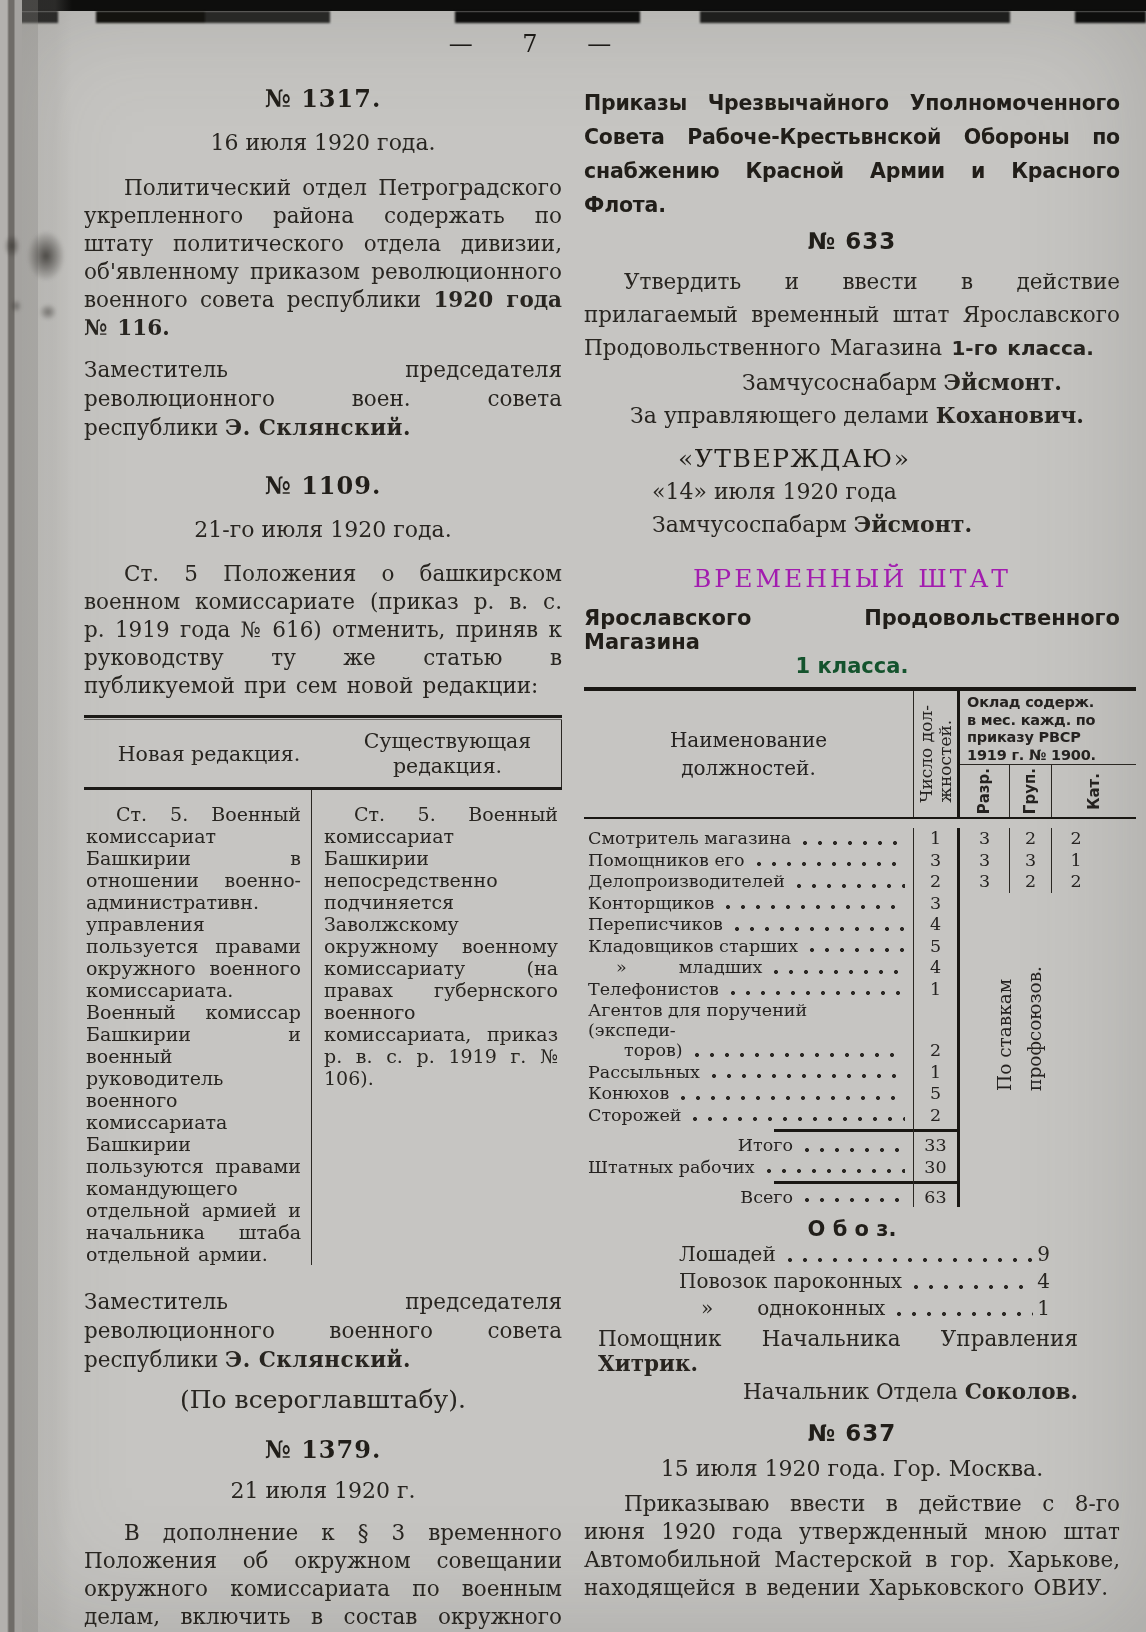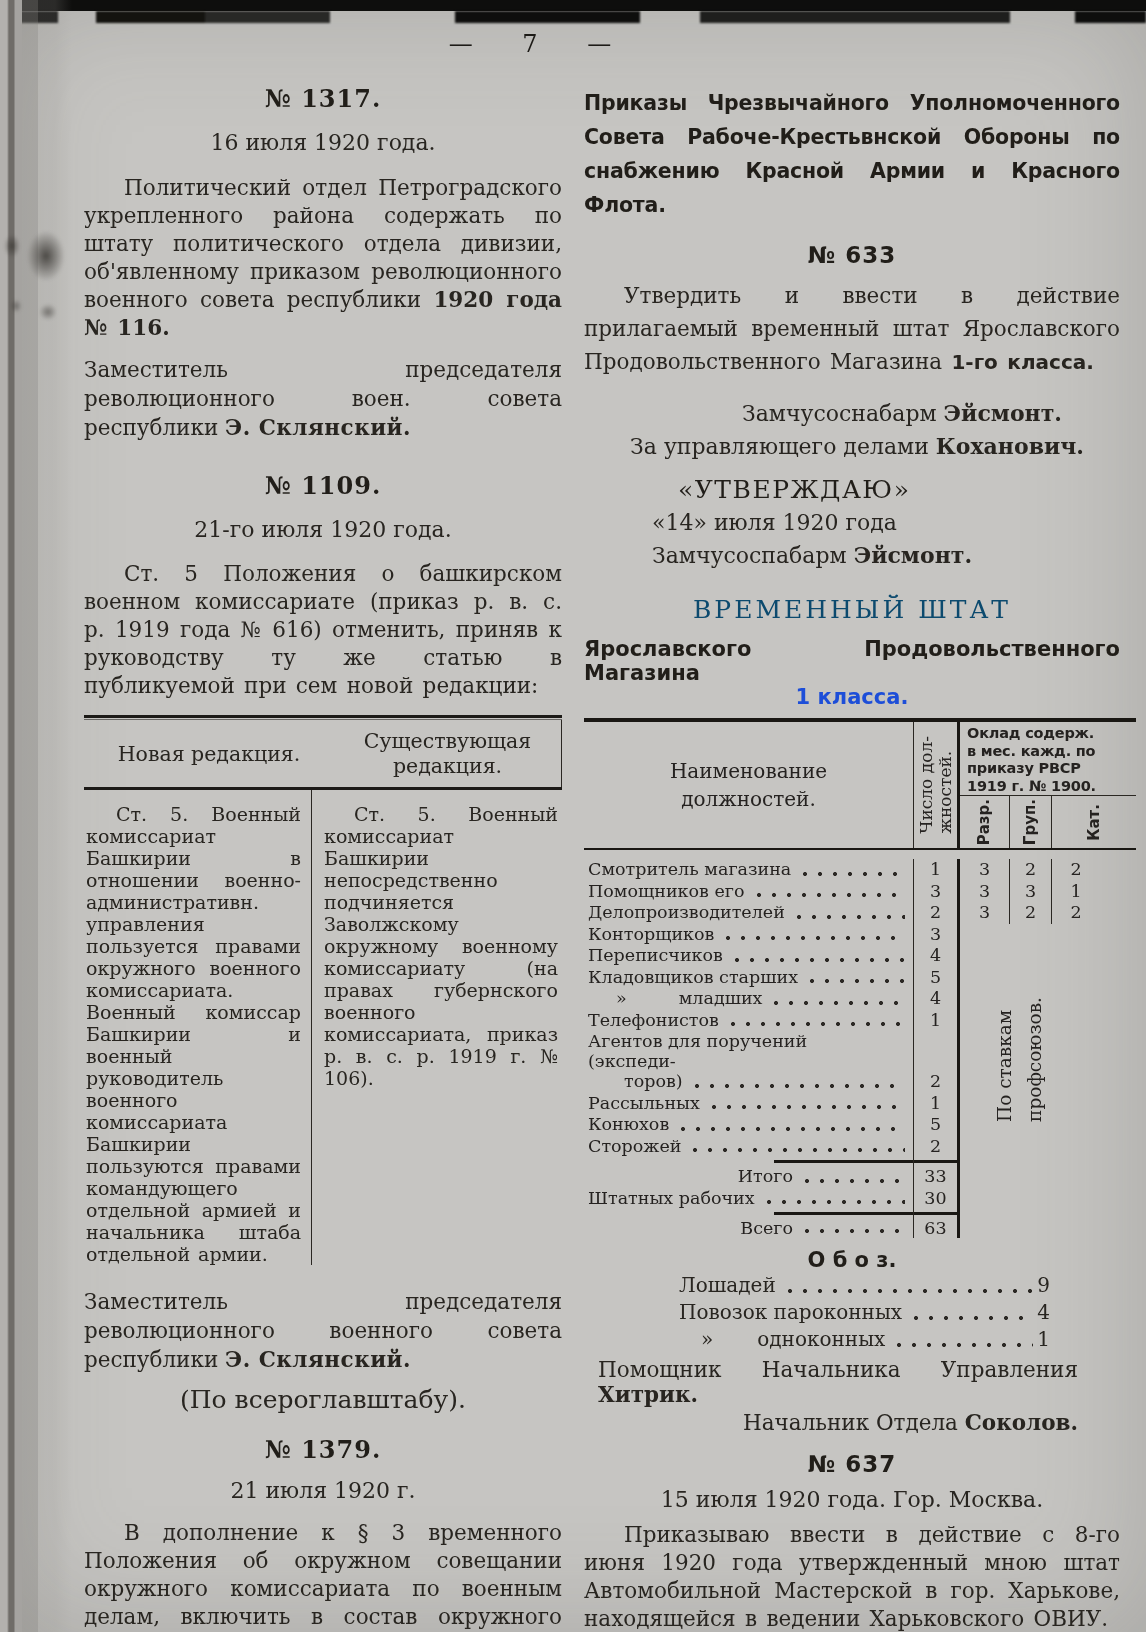--- a/index.html
+++ b/index.html
@@ -51,24 +51,24 @@
   .cmp-body{display:flex;align-items:stretch;}
   .cmp-c{font-size:19px;line-height:22px;text-align:justify;text-indent:30px;padding-top:13px;word-spacing:2px;}
   .cmp-c1{width:228px;border-right:1.5px solid #2a2722;padding-right:10px;padding-left:2px;}
   .cmp-c2{width:250px;padding-left:12px;padding-right:4px;}
   
   .rc-heading{margin:0;font-family:"DejaVu Sans",sans-serif;font-weight:bold;font-size:20.5px;
      line-height:34px;text-align:justify;letter-spacing:-.2px;color:#211e19;word-spacing:1px;}
   .sig-right{margin:0;font-size:22px;text-align:right;}
   .approve{font-size:22px;line-height:33px;margin-left:68px;}
   .approve-title{font-size:25px;letter-spacing:1.5px;margin-left:26px;color:#211e19;}
-  .staff-title{margin:0;text-align:center;font-size:25px;font-weight:normal;letter-spacing:3px;color:#0c4a6e;}
+  .staff-title{margin:0;text-align:center;font-size:25px;font-weight:normal;letter-spacing:3px;color:#a21caf;}
   .staff-sub{font-family:"DejaVu Sans",sans-serif;font-weight:bold;font-size:21px;
      text-align:justify;text-align-last:justify;color:#211e19;}
-  .staff-sub2{font-family:"DejaVu Sans",sans-serif;font-weight:bold;font-size:21px;text-align:center;color:#1d4ed8;}
+  .staff-sub2{font-family:"DejaVu Sans",sans-serif;font-weight:bold;font-size:21px;text-align:center;color:#14532d;}
   
   .st{position:relative;width:552px;margin-top:9px;font-size:17.5px;color:#252220;}
   .st-toprule{height:4px;background:#191713;margin-bottom:0;}
   .st-head{display:flex;height:128px;border-bottom:2.5px solid #191713;}
   .st-name-h{width:330px;border-right:1.5px solid #2a2722;display:flex;align-items:center;justify-content:center;
      text-align:center;font-size:20px;line-height:28px;white-space:pre-line;}
   .st-count-h{width:46px;border-right:3px solid #191713;display:flex;align-items:center;justify-content:center;}
   .st-pay{flex:1;display:flex;flex-direction:column;}
   .st-pay-h{height:74px;border-bottom:1.5px solid #2a2722;font-family:"DejaVu Sans",sans-serif;
      font-weight:bold;font-size:14.5px;line-height:17.5px;white-space:pre-line;padding:3px 0 0 7px;letter-spacing:-.2px;}
@@ -147,23 +147,23 @@
     <div class="via" style="margin-top:11px">(По всероглавштабу).</div>
 
     <h2 class="order-no" style="margin-top:21px">№ 1379.</h2>
     <div class="date" style="margin-top:14px">21 июля 1920 г.</div>
     <p class="jpara" style="margin-top:16px">В дополнение к § 3 временного Положения об окружном совещании окружного комиссариата по военным делам, включить в состав окружного совещания Петроградского военного округа одного представителя от Наркомфина (приказ Наркомвоен 1918 г. № 534 и р. в. с. р. 1919 года № 875).</p>
 
   </div>
 
   <div class="col col-right">
     <p class="rc-heading" style="margin-top:86px">Приказы Чрезвычайного Уполномоченного Совета Рабоче-Крестьвнской Обороны по снабжению Красной Армии и Красного Флота.</p>
-    <h2 class="order-no sans" style="margin-top:20px;font-size:23px">№ 633</h2>
+    <h2 class="order-no sans" style="margin-top:6px;font-size:23px">№ 633</h2>
     <p class="jpara" style="margin-top:11px;line-height:33px"><span>Утвердить и ввести в действие прилагаемый временный штат Ярославского Продовольственного Магазина</span> <b class="sans" style="font-size:20px">1-го класса.</b></p>
-    <p class="sig-right" style="margin-top:21px;padding-right:58px"><span>Замчусоснабарм</span> <b>Эйсмонт.</b></p>
+    <p class="sig-right" style="margin-top:4px;padding-right:58px"><span>Замчусоснабарм</span> <b>Эйсмонт.</b></p>
     <p class="sig-right" style="margin-top:7px;padding-right:36px"><span>За управляющего делами</span> <b>Коханович.</b></p>
 
     <div class="approve" style="margin-top:14px">
       <div class="approve-title">«УТВЕРЖДАЮ»</div>
       <div>«14» июля 1920 года</div>
       <div><span>Замчусоспабарм</span> <b>Эйсмонт.</b></div>
     </div>
 
     <h3 class="staff-title" style="margin-top:23px">ВРЕМЕННЫЙ ШТАТ</h3>
     <div class="staff-sub" style="margin-top:13px">Ярославского Продовольственного Магазина</div>

